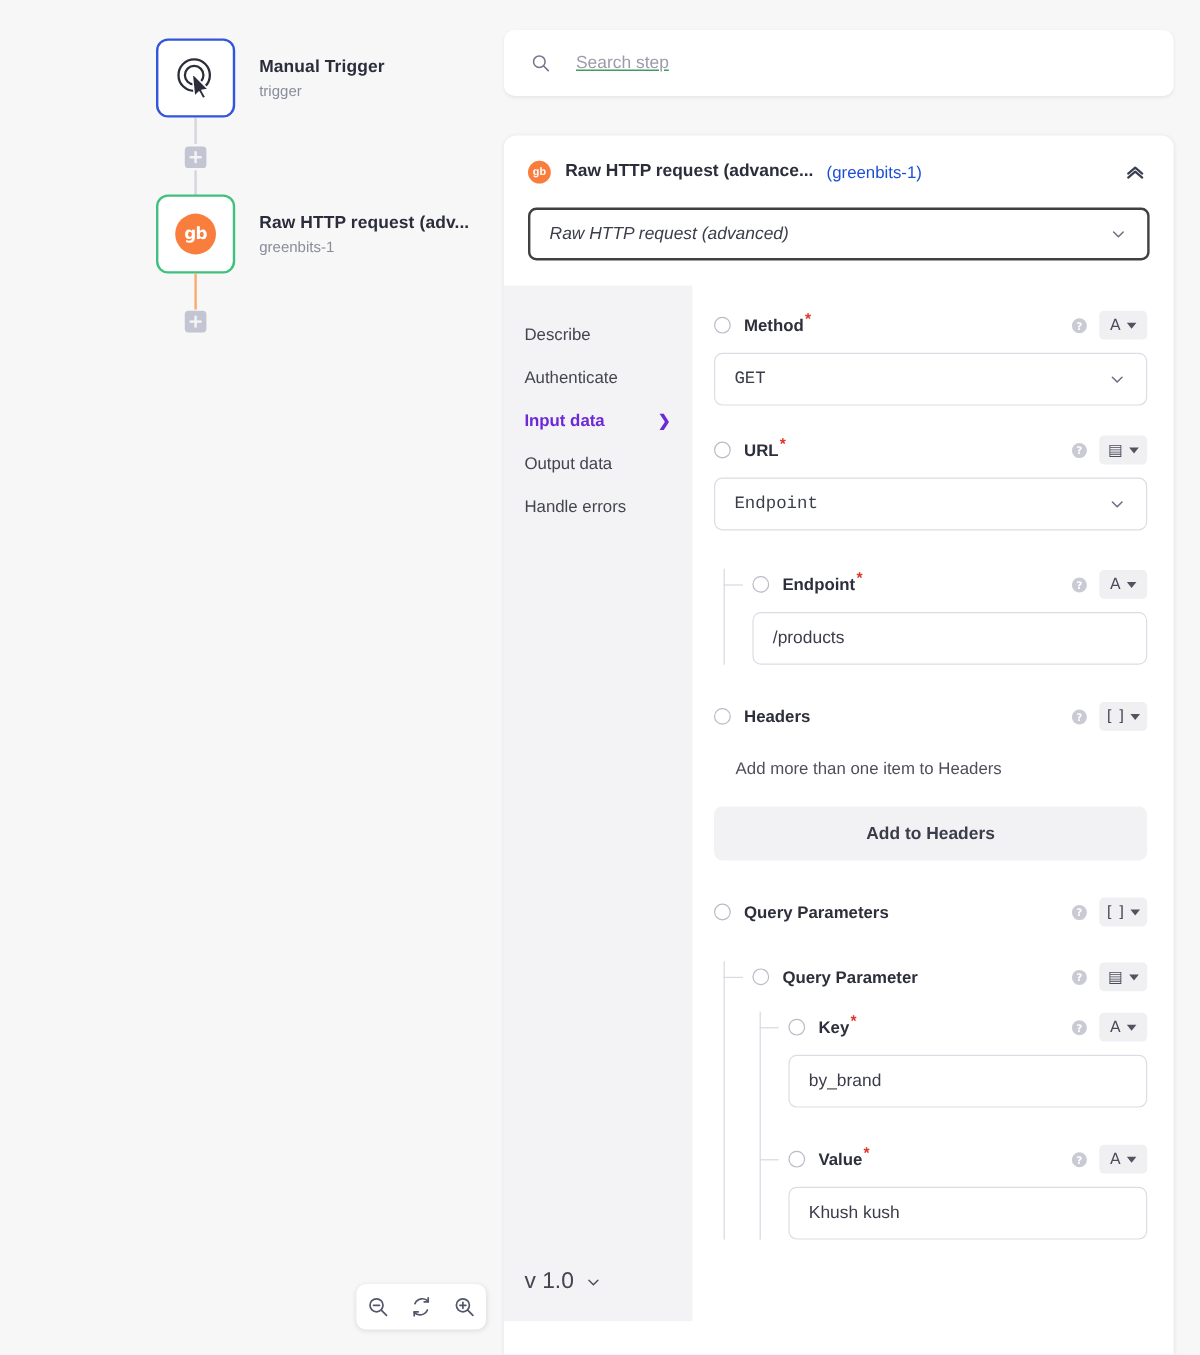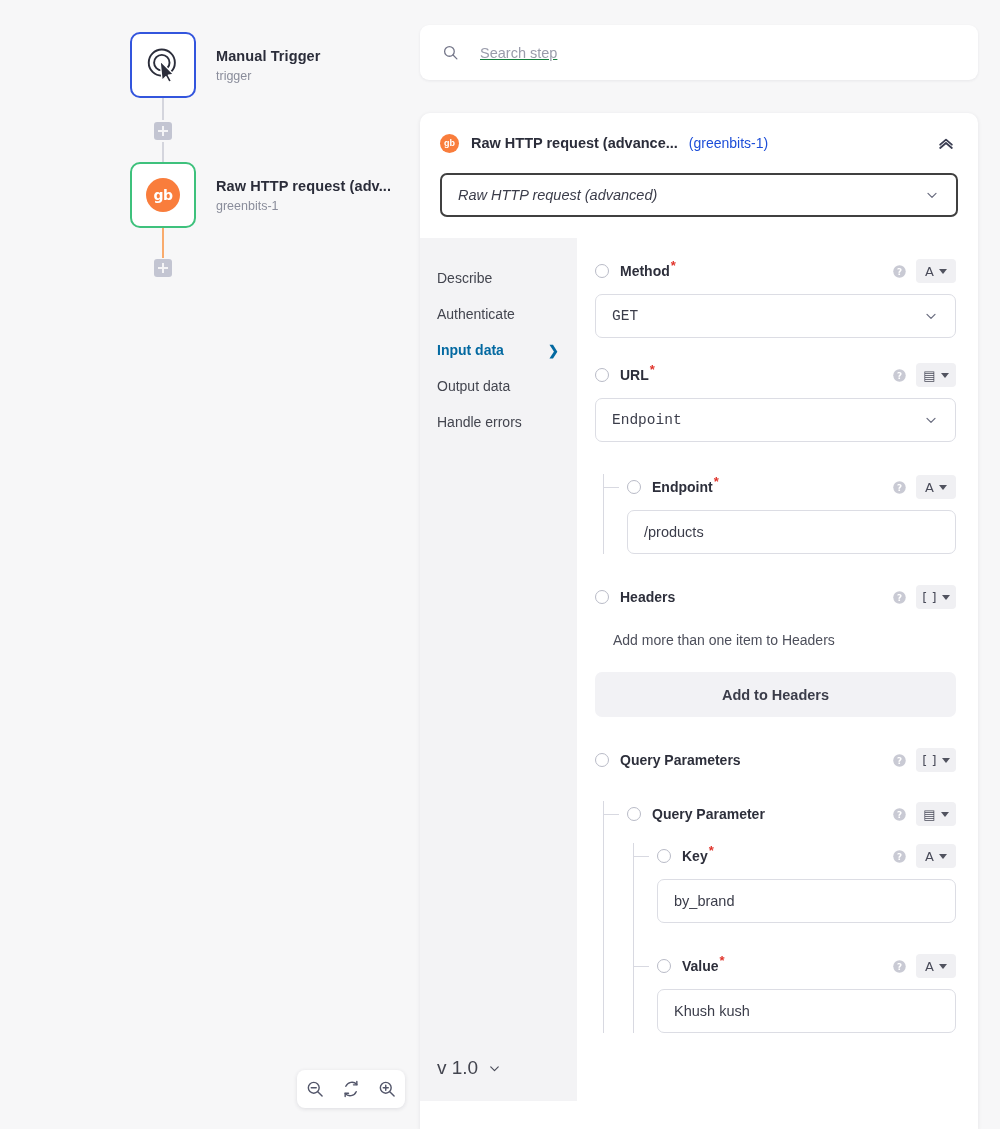--- a/index.html
+++ b/index.html
@@ -103,21 +103,21 @@
   #card-body { display: flex; height: 863px; margin-top: 21px; }
 
   #side-nav {
     width: 157px; flex: none; background: #f3f3f5; padding-top: 22px;
     display: flex; flex-direction: column; position: relative;
   }
   .nav-item {
     height: 36px; display: flex; align-items: center; padding: 0 18px 0 17px;
     font-size: 14px; color: #43454f; cursor: pointer;
   }
-  .nav-item.active { color: #0369a1; font-weight: 700; }
+  .nav-item.active { color: #6d28d9; font-weight: 700; }
   .nav-item .arrow { margin-left: auto; font-size: 13px; font-weight: 700; }
   #version-row {
     position: absolute; bottom: 22px; left: 17px;
     display: flex; align-items: center; gap: 9px; font-size: 19px; color: #43454f; cursor: pointer;
   }
 
   #fields { flex: 1; padding: 20px 22px 0 18px; overflow: hidden; position: relative; }
 
   .field { position: relative; }
   .field-head { display: flex; align-items: center; height: 26px; }

